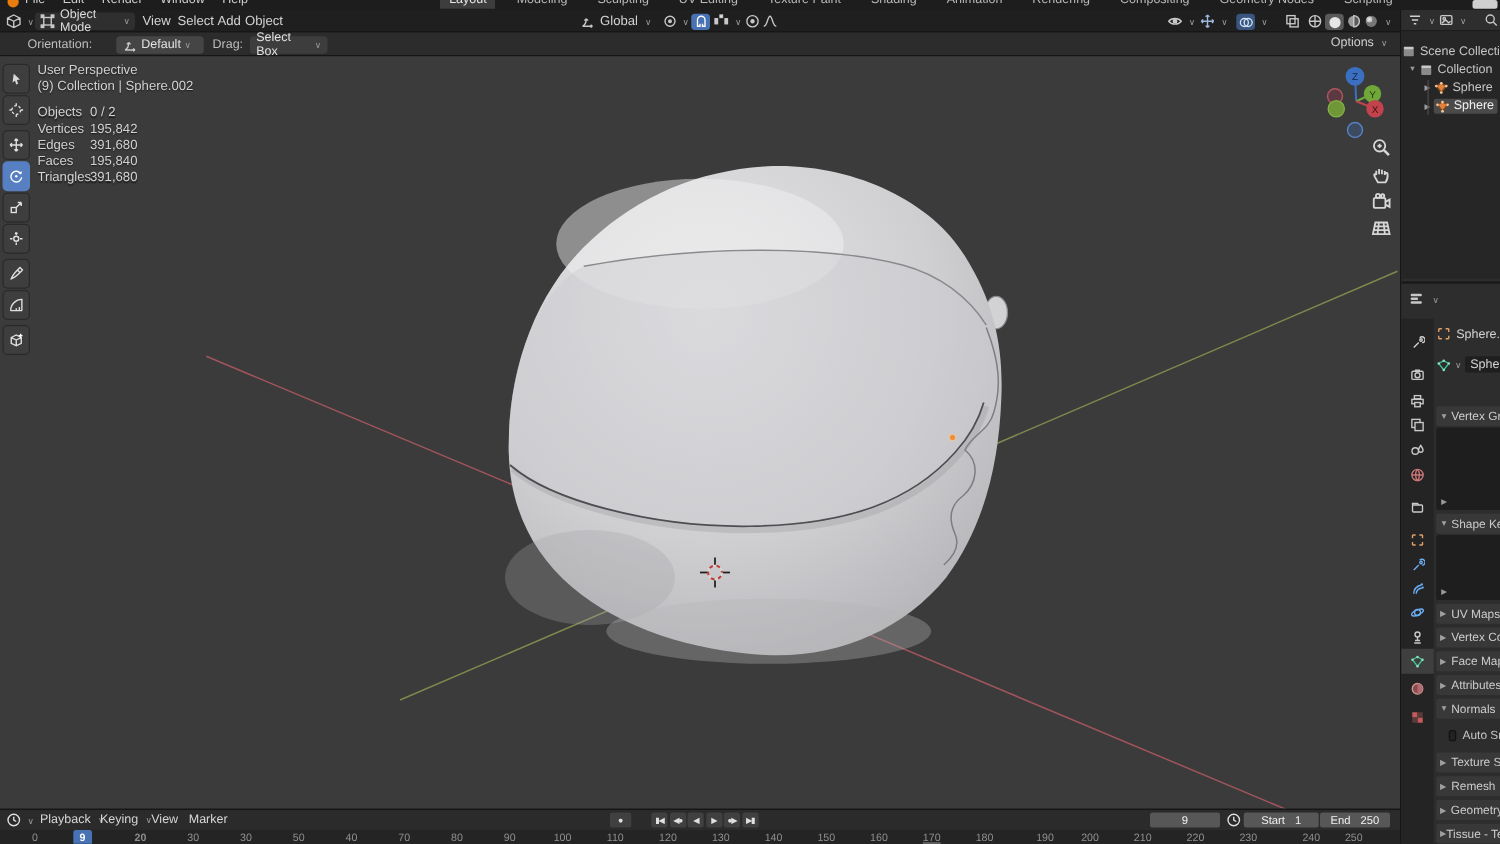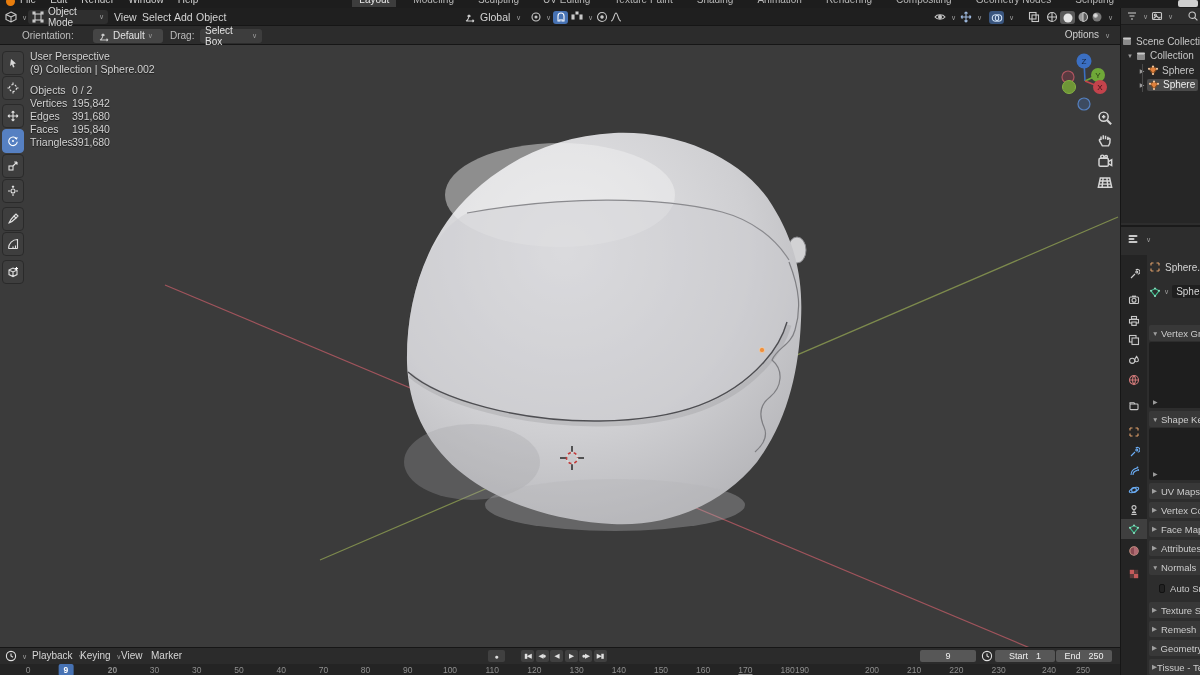--- a/index.html
+++ b/index.html
@@ -449,21 +449,21 @@
         <span class="ruler-num" style="left: 407.8px;">90</span>
         <span class="ruler-num" style="left: 450px;">100</span>
         <span class="ruler-num" style="left: 492.2px;">110</span>
         <span class="ruler-num" style="left: 534.4px;">120</span>
         <span class="ruler-num" style="left: 576.6px;">130</span>
         <span class="ruler-num" style="left: 618.8px;">140</span>
         <span class="ruler-num" style="left: 661px;">150</span>
         <span class="ruler-num" style="left: 703.2px;">160</span>
         <span class="ruler-num" style="left: 745.4px; text-decoration: underline;">170</span>
         <span class="ruler-num" style="left: 787.6px;">180</span>
-        <span class="ruler-num" style="left: 802px;">190</span>
+        <span class="ruler-num" style="left: 836px;">190</span>
         <span class="ruler-num" style="left: 872px;">200</span>
         <span class="ruler-num" style="left: 914.2px;">210</span>
         <span class="ruler-num" style="left: 956.4px;">220</span>
         <span class="ruler-num" style="left: 998.6px;">230</span>
         <span class="ruler-num" style="left: 1049px;">240</span>
         <span class="ruler-num" style="left: 1083px;">250</span>
         <div id="cf-pill" style="left: 65.98px;">9</div>
       </div>
   </div>
 

